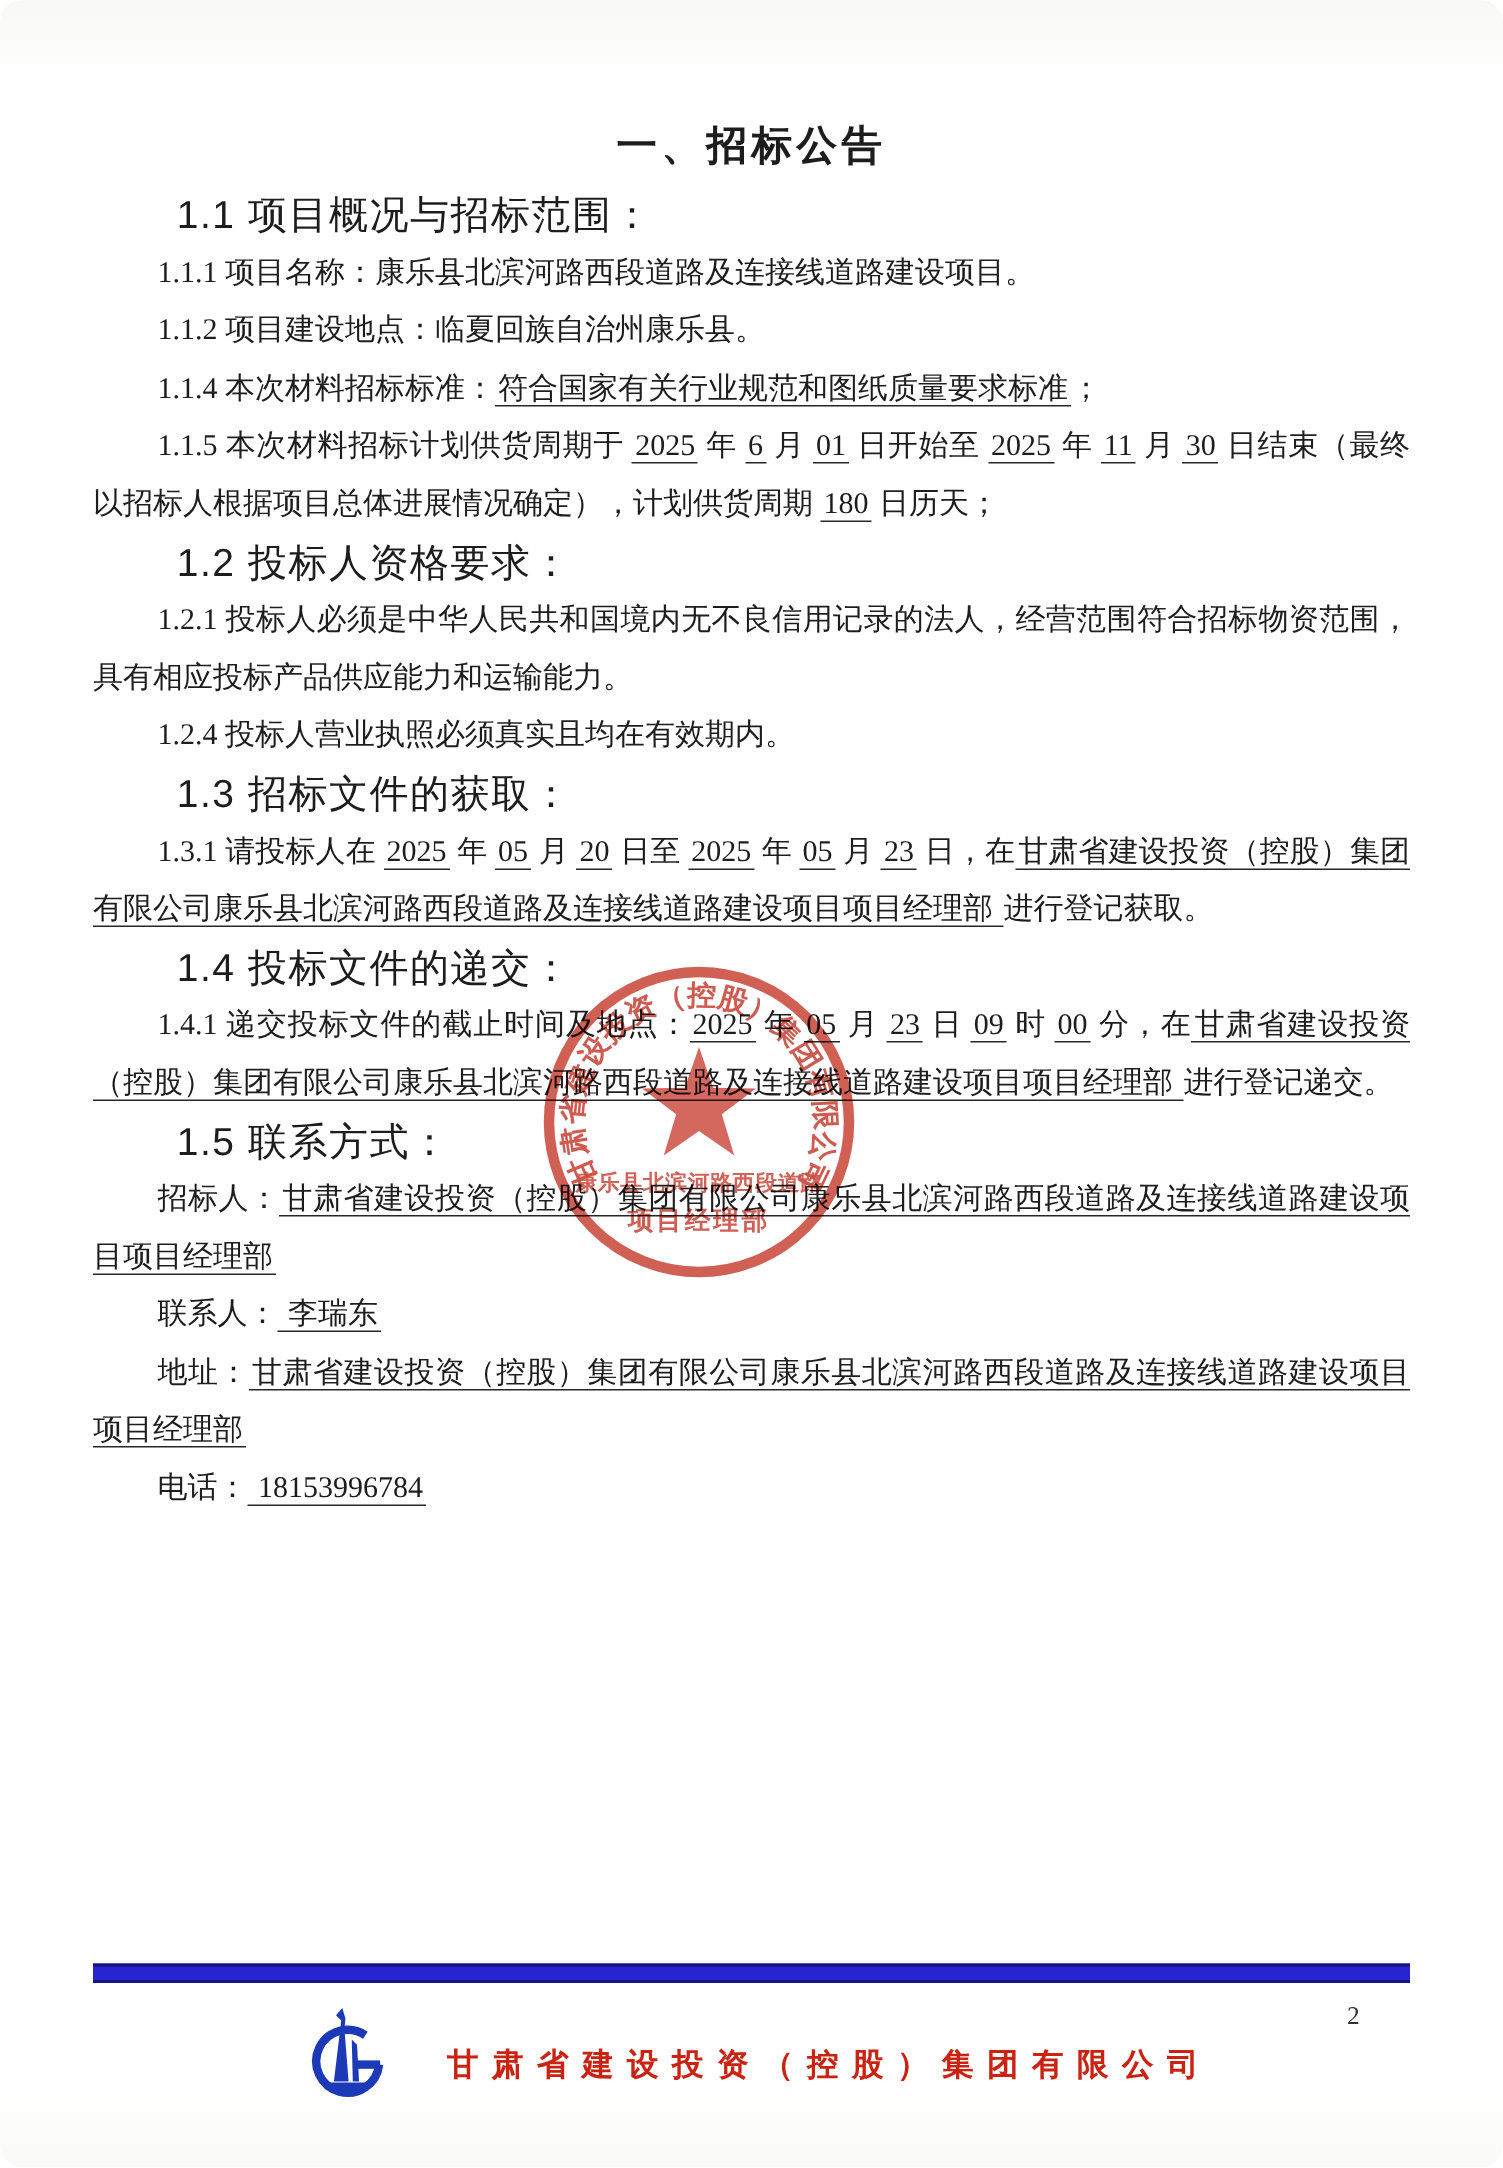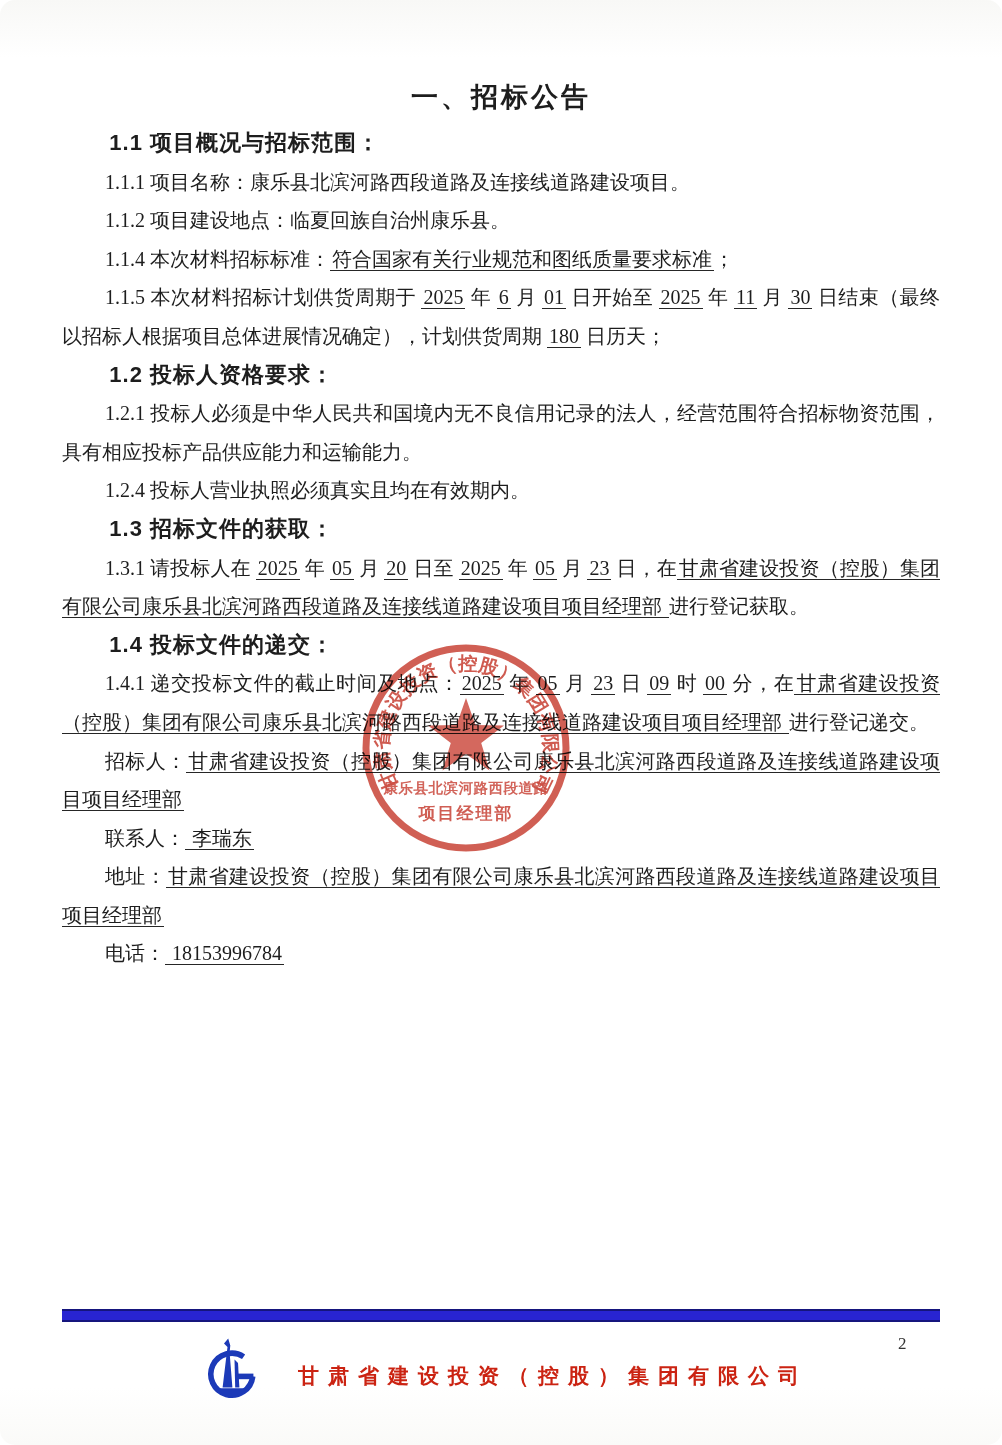--- a/index.html
+++ b/index.html
@@ -14,21 +14,21 @@
     font-family:"Liberation Sans","DejaVu Sans",sans-serif;
     font-size:27px; font-weight:bold; text-align:center;
     margin:0 0 6px 0; line-height:42px; letter-spacing:3px;
   }
   .para{
     margin:0; font-size:20px; line-height:38.6px;
     text-align:justify; text-indent:2.15em;
   }
   .para.heading{
     font-family:"Liberation Sans","DejaVu Sans",sans-serif;
-    font-weight:bold; font-size:22px; letter-spacing:1px;
+    font-weight:normal; font-size:26px; letter-spacing:1px;
   }
   .para .u{border-bottom:1.7px solid #262626; padding:0 2px;}
   .rule{
     position:absolute; left:62px; width:878px; top:1309px;
     height:9px; background:#2824d2;
     border-top:2px solid #15157d; border-bottom:2px solid #15157d;
   }
   .footer-logo{position:absolute; left:196px; top:1328px;}
   .footer-company{
     position:absolute; left:298px; top:1362px; width:460px;
@@ -58,20 +58,21 @@
         <p class="para body"><span>1.1.2 项目建设地点：临夏回族自治州康乐县。</span></p>
         <p class="para body"><span>1.1.4 本次材料招标标准：</span><span class="u">符合国家有关行业规范和图纸质量要求标准</span><span>；</span></p>
         <p class="para body"><span>1.1.5 本次材料招标计划供货周期于 </span><span class="u">2025</span><span> 年 </span><span class="u">6</span><span> 月 </span><span class="u">01</span><span> 日开始至 </span><span class="u">2025</span><span> 年 </span><span class="u">11</span><span> 月 </span><span class="u">30</span><span> 日结束（最终以招标人根据项目总体进展情况确定），计划供货周期 </span><span class="u">180</span><span> 日历天；</span></p>
         <p class="para heading"><span>1.2 投标人资格要求：</span></p>
         <p class="para body"><span>1.2.1 投标人必须是中华人民共和国境内无不良信用记录的法人，经营范围符合招标物资范围，具有相应投标产品供应能力和运输能力。</span></p>
         <p class="para body"><span>1.2.4 投标人营业执照必须真实且均在有效期内。</span></p>
         <p class="para heading"><span>1.3 招标文件的获取：</span></p>
         <p class="para body"><span>1.3.1 请投标人在 </span><span class="u">2025</span><span> 年 </span><span class="u">05</span><span> 月 </span><span class="u">20</span><span> 日至 </span><span class="u">2025</span><span> 年 </span><span class="u">05</span><span> 月 </span><span class="u">23</span><span> 日，在</span><span class="u">甘肃省建设投资（控股）集团有限公司康乐县北滨河路西段道路及连接线道路建设项目项目经理部 </span><span>进行登记获取。</span></p>
         <p class="para heading"><span>1.4 投标文件的递交：</span></p>
         <p class="para body"><span>1.4.1 递交投标文件的截止时间及地点：</span><span class="u">2025</span><span> 年 </span><span class="u">05</span><span> 月 </span><span class="u">23</span><span> 日 </span><span class="u">09</span><span> 时 </span><span class="u">00</span><span> 分，在</span><span class="u">甘肃省建设投资（控股）集团有限公司康乐县北滨河路西段道路及连接线道路建设项目项目经理部 </span><span>进行登记递交。</span></p>
+        <p class="para heading"><span>1.5 联系方式：</span></p>
         <p class="para body"><span>招标人：</span><span class="u">甘肃省建设投资（控股）集团有限公司康乐县北滨河路西段道路及连接线道路建设项目项目经理部</span></p>
         <p class="para body"><span>联系人：</span><span class="u"> 李瑞东 </span></p>
         <p class="para body"><span>地址：</span><span class="u">甘肃省建设投资（控股）集团有限公司康乐县北滨河路西段道路及连接线道路建设项目项目经理部</span></p>
         <p class="para body"><span>电话：</span><span class="u"> 18153996784 </span></p>
       </div>
   </div>
 
   <div class="stamp">
     <svg width="216" height="220" viewBox="0 0 216 220">
       <circle cx="108" cy="110" r="100" fill="none" stroke="#c43427" stroke-width="7" opacity="0.9"></circle>

